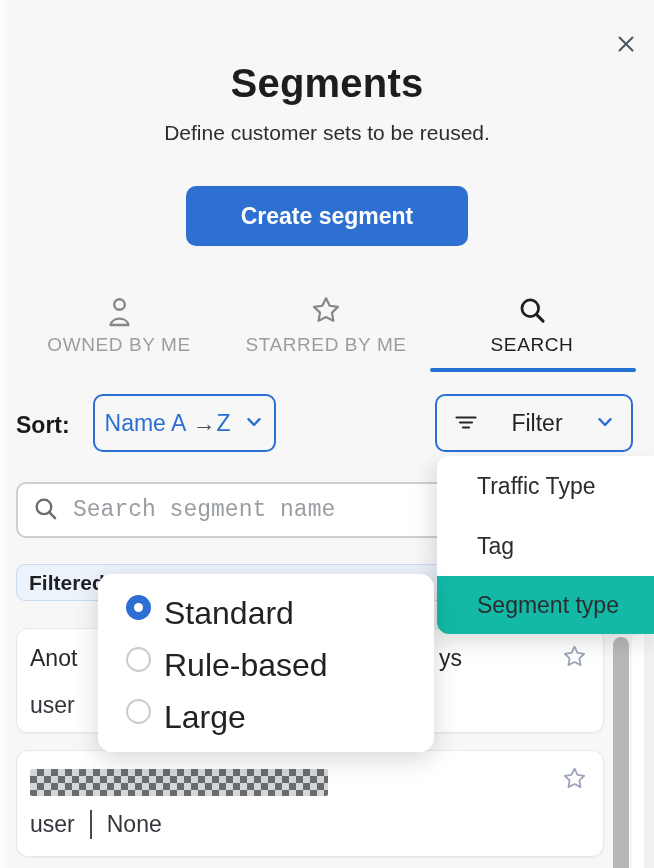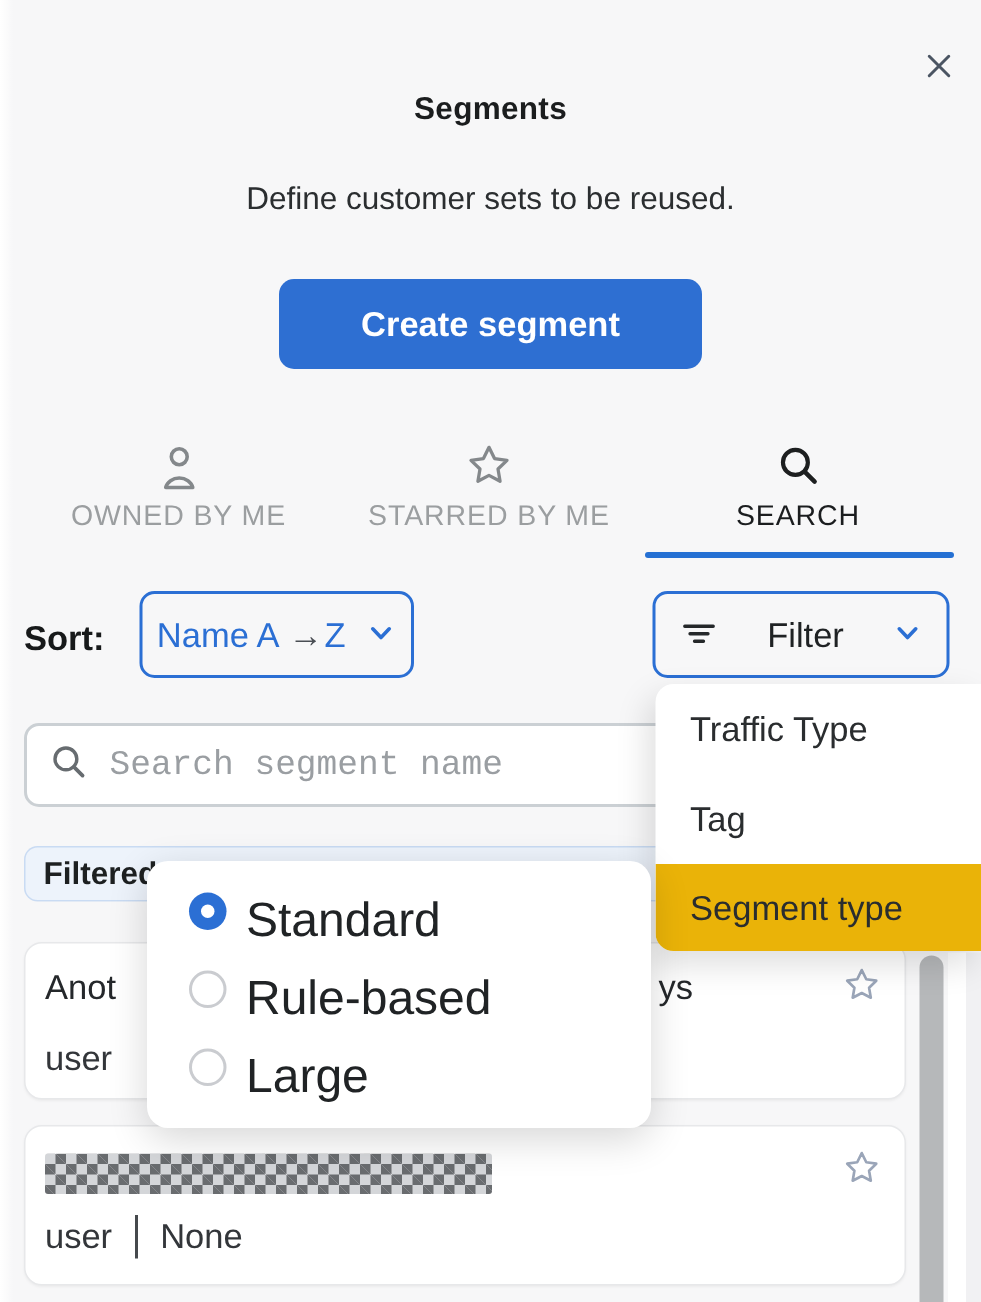--- a/index.html
+++ b/index.html
@@ -8,21 +8,21 @@
     background:#f7f7f8;color:#1a1c1d;
     font-family:"Liberation Sans",sans-serif;
   }
   .left-sheen{position:absolute;left:0;top:0;width:9px;height:100%;
     background:linear-gradient(to right,#ffffff,rgba(255,255,255,0));pointer-events:none;}
 
   
   .close-btn{position:absolute;top:32px;right:15px;width:26px;height:26px;display:flex;
     align-items:center;justify-content:center;cursor:pointer;background:none;border:none;padding:0;}
   .modal-title{position:absolute;top:61px;left:0;right:0;text-align:center;
-    font-size:21px;font-weight:700;color:#1b1d1e;letter-spacing:.2px;}
+    font-size:40px;font-weight:700;color:#1b1d1e;letter-spacing:.2px;}
   .modal-subtitle{position:absolute;top:121px;left:0;right:0;text-align:center;
     font-size:21px;color:#2b2e30;}
   .create-btn{position:absolute;left:186px;top:186px;width:282px;height:60px;
     background:#2e6fd2;color:#fff;font-size:23px;font-weight:600;border:none;border-radius:10px;
     font-family:"Liberation Sans",sans-serif;cursor:pointer;}
 
   
   .tab{position:absolute;top:295px;width:210px;text-align:center;cursor:pointer;}
   .tab .tab-icon{display:block;margin:0 auto 6px;height:33px;}
   .tab .tab-label{font-size:19px;letter-spacing:.6px;color:#9b9ea0;}
@@ -79,23 +79,23 @@
 
   
   .scroll-white-band{position:absolute;left:632px;top:635px;width:12px;height:233px;background:#ffffff;}
   .right-strip{position:absolute;left:644px;top:635px;width:10px;height:233px;background:#f1f1f3;}
   .scroll-thumb{position:absolute;left:613px;top:637px;width:16px;height:231px;
     background:#b6b8ba;border-radius:8px 8px 0 0;cursor:pointer;}
 
   
   .filter-popover{position:absolute;left:437px;top:456px;width:217px;height:178px;background:#fff;
     border-radius:12px 0 0 12px;box-shadow:-5px 9px 22px rgba(0,0,0,.13);overflow:hidden;z-index:25;}
-  .menu-item{height:60px;display:flex;align-items:center;padding-left:23px;
+  .menu-item{height:60px;display:flex;align-items:center;padding-left:40px;
     font-size:23px;color:#2a2d2f;cursor:pointer;}
-  .menu-item.highlighted{height:58px;background:#eab308;}
+  .menu-item.highlighted{height:58px;background:#14b8a6;}
 
   
   .radio-popover{position:absolute;left:98px;top:574px;width:336px;height:178px;box-sizing:border-box;
     background:#fff;border-radius:14px;box-shadow:0 7px 26px rgba(0,0,0,.16);
     padding-top:21px;z-index:30;}
   .radio-row{height:52px;display:flex;align-items:flex-start;padding:0 28px;gap:13px;
     font-size:32px;color:#202325;cursor:pointer;}
   .radio{width:25px;height:25px;border-radius:50%;box-sizing:border-box;position:relative;
     border:2px solid #caccd0;background:#fff;flex:0 0 25px;}
   .radio.sel{border:none;background:#2b6fd4;}

